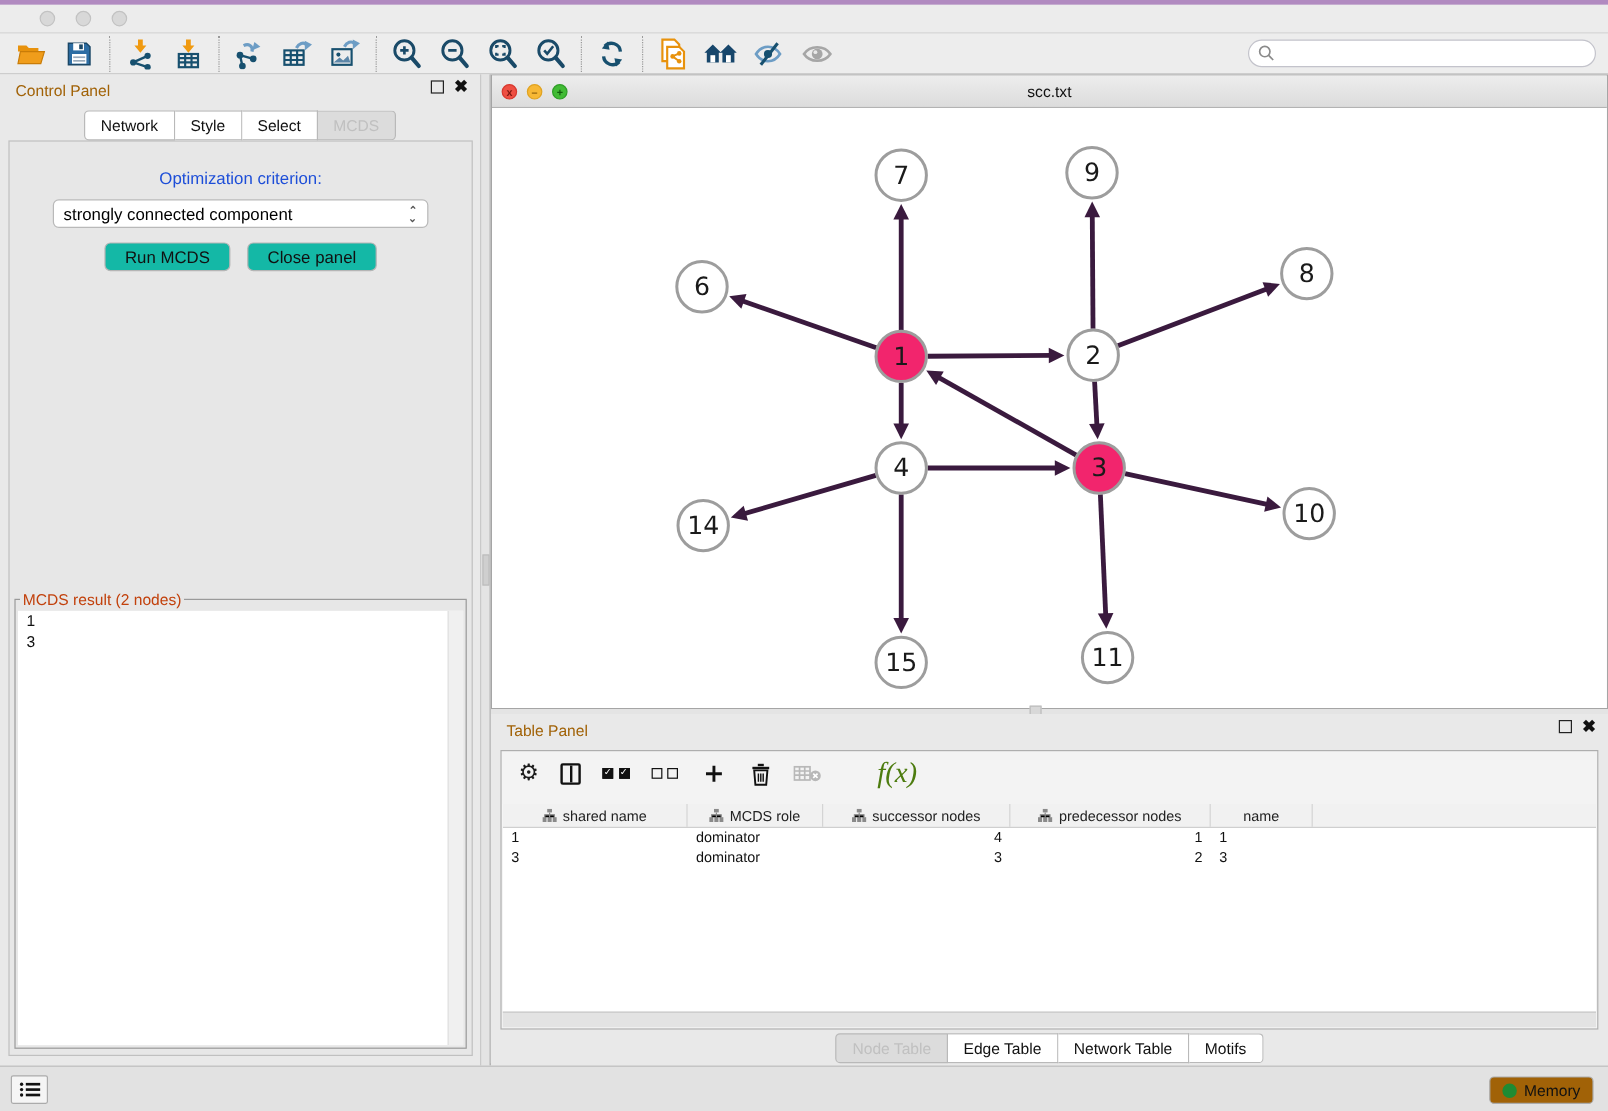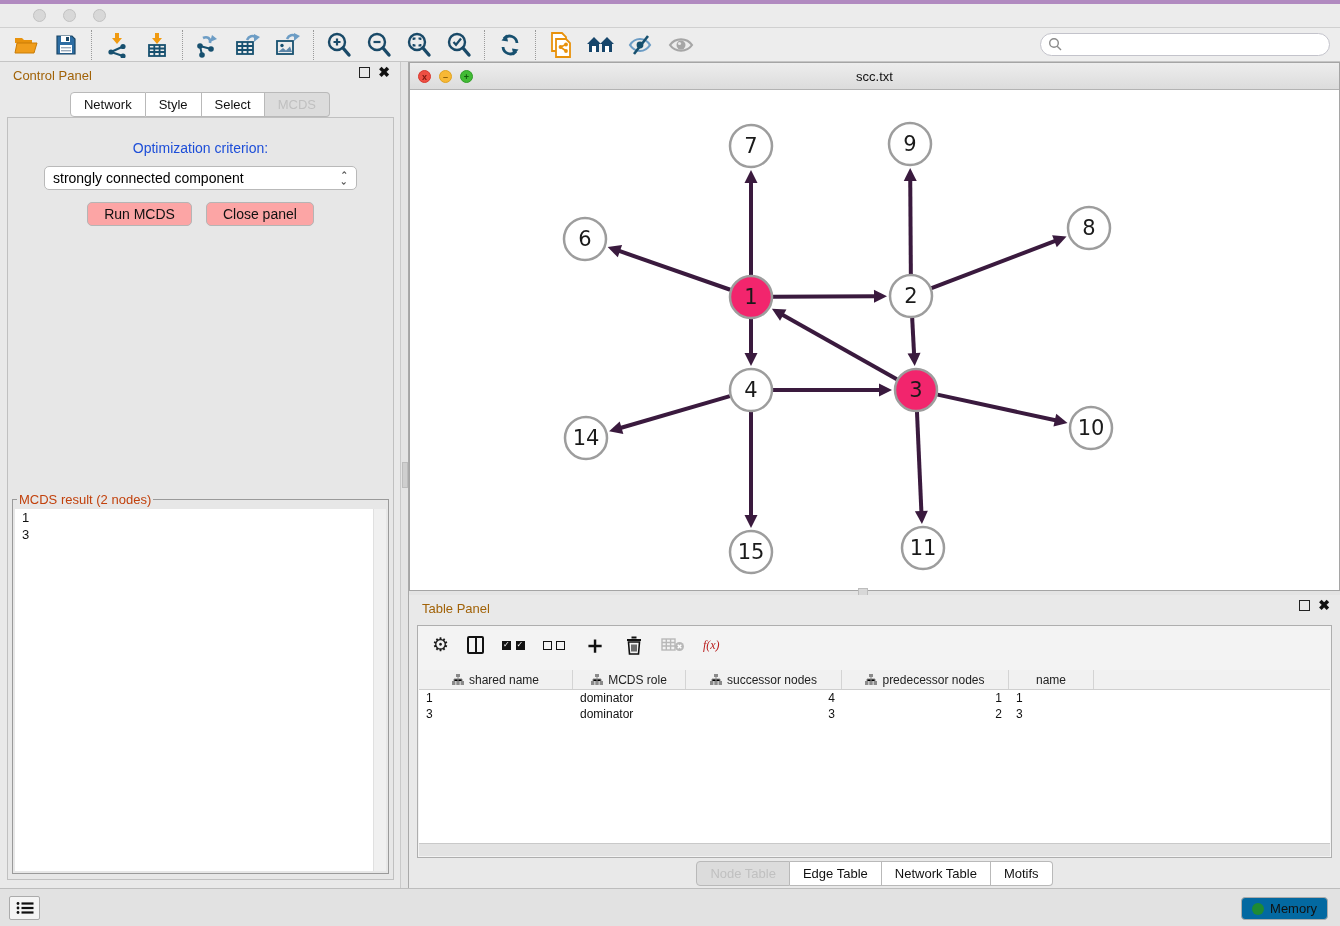--- a/index.html
+++ b/index.html
@@ -31,21 +31,21 @@
   .tab { font-size:13px; padding:4px 13px; background:#fff; border:1px solid #b9b9b9; border-left:none; color:#111; cursor:default; }
   .tab:first-child { border-left:1px solid #b9b9b9; border-radius:4px 0 0 4px; }
   .tab:last-child { border-radius:0 4px 4px 0; }
   .tab.selected { background:#dcdcdc; color:#c0c0c0; }
 
   .cp-box { position:absolute; left:7px; right:6px; top:55px; bottom:8px; border:1px solid #c0c0c0; background:#e7e7e7; }
   .opt-label { text-align:center; margin-top:22px; font-size:14px; color:#1d4ed8; }
   .combo { position:absolute; left:36px; right:36px; top:48px; height:24px; background:#fff; border:1px solid #b9b9b9; border-radius:5px; display:flex; align-items:center; padding:0 8px; font-size:14px; }
   .combo-stepper { margin-left:auto; display:flex; flex-direction:column; line-height:6px; color:#555; font-size:9px; font-weight:bold; }
   .cp-buttons { position:absolute; left:0; right:0; top:84px; display:flex; justify-content:center; gap:14px; }
-  .mac-btn { background:#fca5a5; border:1px solid #b5b5b5; border-radius:5px; font-size:14px; padding:3px 16px; color:#111; }
+  .mac-btn { background:#14b8a6; border:1px solid #b5b5b5; border-radius:5px; font-size:14px; padding:3px 16px; color:#111; }
 
   .result-fieldset { position:absolute; left:4px; right:4px; top:374px; bottom:5px; border:1px solid #9a9a9a; background:#e7e7e7; }
   .result-fieldset legend { font-size:13px; padding:0 2px; margin-left:4px; color:#c2410c; }
   .result-inner { position:absolute; left:2px; right:2px; top:2px; bottom:2px; background:#fff; overflow:hidden; }
   .result-scroll { position:absolute; right:0; top:0; bottom:0; width:13px; background:#f0f0f0; border-left:1px solid #e0e0e0; }
   .result-line { font-size:13px; padding:1px 7px; color:#111; }
 
   
   .v-gutter { position:absolute; left:400px; top:62px; width:9px; height:826px; background:#e4e4e4; border-left:1px solid #c9c9c9; border-right:1px solid #a9a9a9; }
   .v-handle { position:absolute; left:1px; top:400px; width:6px; height:26px; background:#cfcfcf; border:1px solid #bdbdbd; }
@@ -69,26 +69,26 @@
   .tp-table { position:absolute; left:1px; right:1px; top:44px; bottom:14px; background:#fff; overflow:hidden; }
   .tp-scrollstrip { position:absolute; left:1px; right:1px; bottom:1px; height:13px; background:#e3e3e3; border-top:1px solid #c9c9c9; }
   .thead { display:flex; height:20px; background:#f1f1f1; border-bottom:1px solid #cfcfcf; }
   .th { display:flex; align-items:center; justify-content:center; gap:5px; font-size:12px; color:#222; border-right:1px solid #d4d4d4; }
   .trow { display:flex; height:16px; }
   .td { font-size:12px; color:#111; padding:0 7px; line-height:16px; white-space:nowrap; overflow:hidden; }
   .num { text-align:right; }
   .col0{width:154px}.col1{width:113px}.col2{width:156px}.col3{width:167px}.col4{width:85px}
 
   .bottom-tabs { position:absolute; left:0; right:0; bottom:0; display:flex; justify-content:center; }
-  .fx { font-family:"Liberation Serif", serif; font-style:italic; font-size:12px; color:#b91c1c; }
+  .fx { font-family:"Liberation Serif", serif; font-style:italic; font-size:24px; color:#4d7c0f;margin-left:28px; }
 
   
   .statusbar { position:absolute; left:0; top:888px; width:100%; height:38px; background:#e2e2e2; border-top:1px solid #bdbdbd; }
   .list-btn { position:absolute; left:9px; top:7px; width:31px; height:24px; background:#f5f5f5; border:1px solid #ababab; border-radius:2px; display:flex; align-items:center; justify-content:center; }
-  .memory-btn { position:absolute; right:12px; top:8px; height:23px; background:#0369a1; border:1px solid #ababab; border-radius:4px; display:flex; align-items:center; gap:6px; padding:0 10px; font-size:13px; color:#111; }
+  .memory-btn { position:absolute; right:12px; top:8px; height:23px; background:#a16207; border:1px solid #ababab; border-radius:4px; display:flex; align-items:center; gap:6px; padding:0 10px; font-size:13px; color:#111; }
   .green-dot { width:12px; height:12px; border-radius:50%; background:#1f8b33; }
 
   .chk { width:9px; height:9px; border:1.5px solid #111; display:inline-block; }
   .chk.filled { background:#111; position:relative; }
   .chk.filled::after { content:"✓"; color:#fff; font-size:8px; position:absolute; left:0px; top:-2px; }
   .plus-glyph { font-size:24px; font-weight:bold; color:#111; line-height:20px; }
   .gear-glyph { font-size:19px; color:#1c1c1c; line-height:20px; }
   .cols-glyph { width:17px; height:18px; border:2px solid #111; border-radius:2px; position:relative; }
   .cols-glyph::after { content:""; position:absolute; left:50%; top:0; bottom:0; width:2px; background:#111; transform:translateX(-50%); }
 </style>

